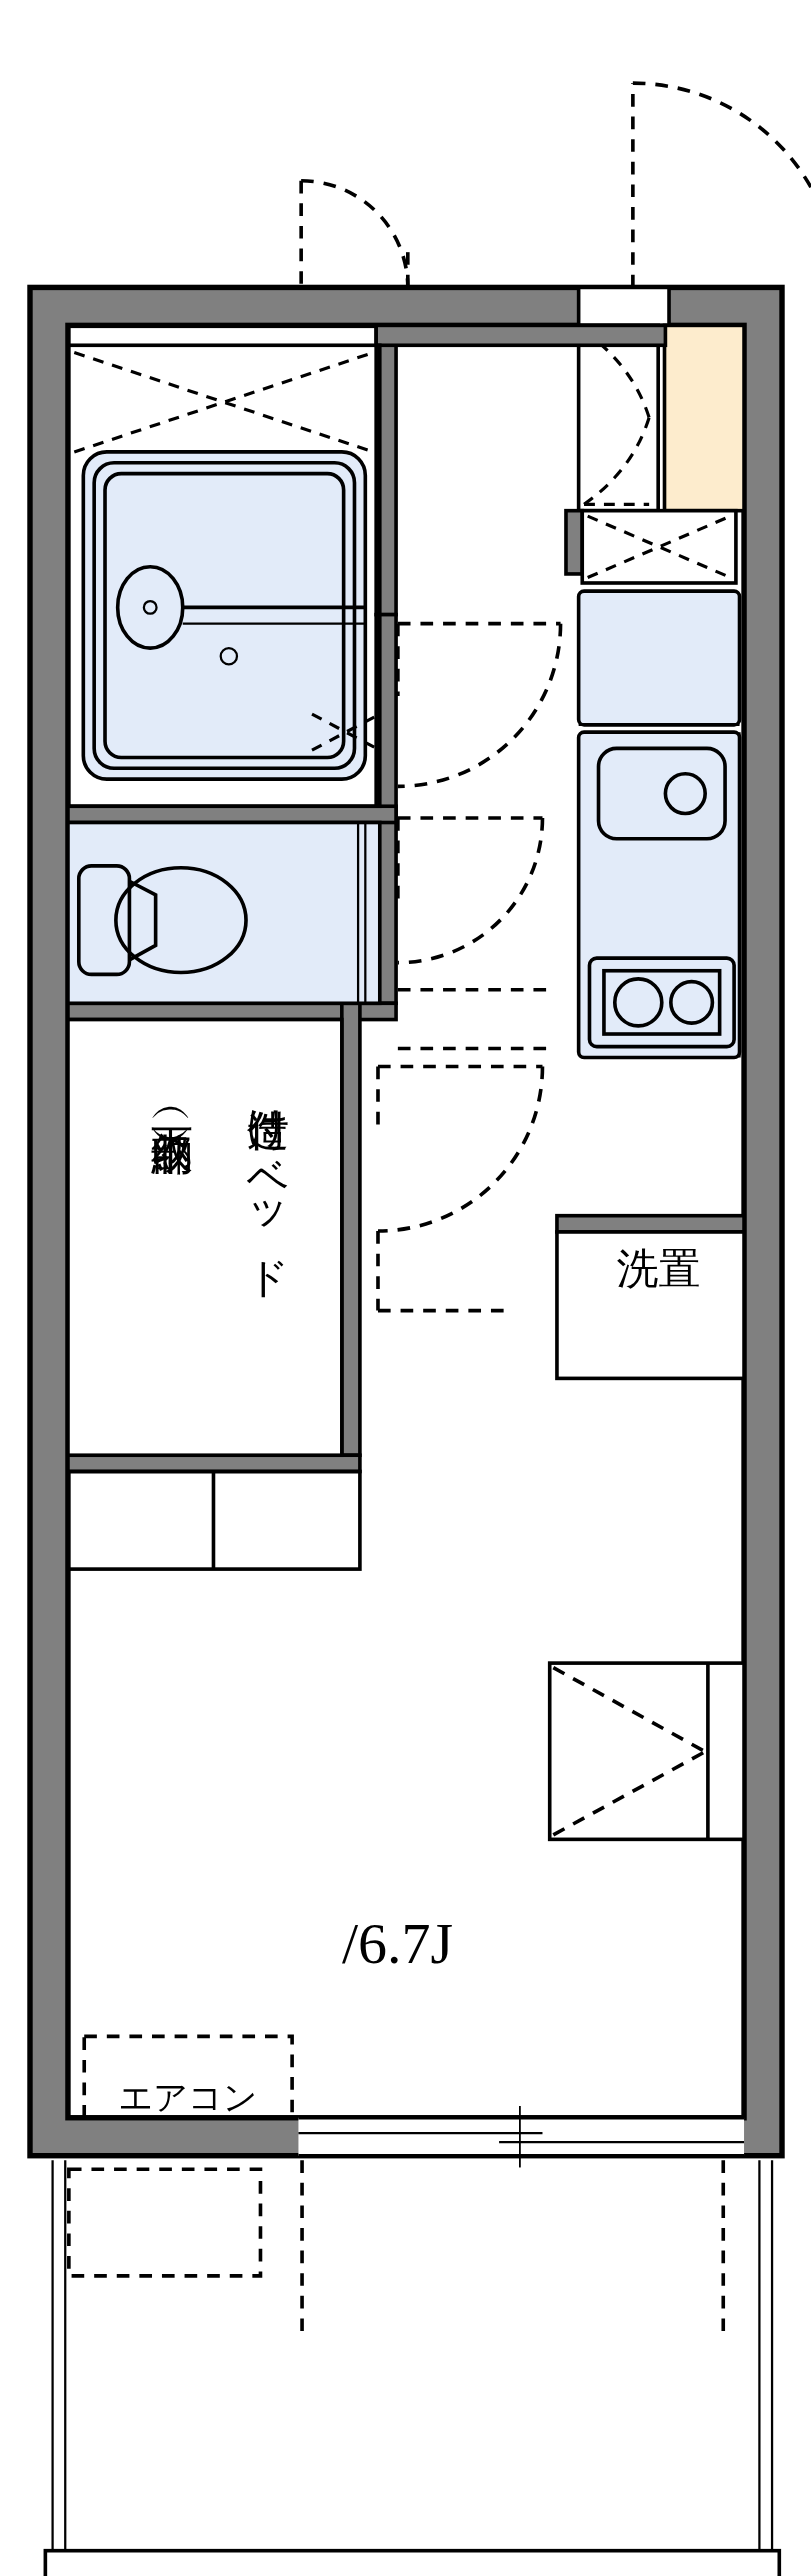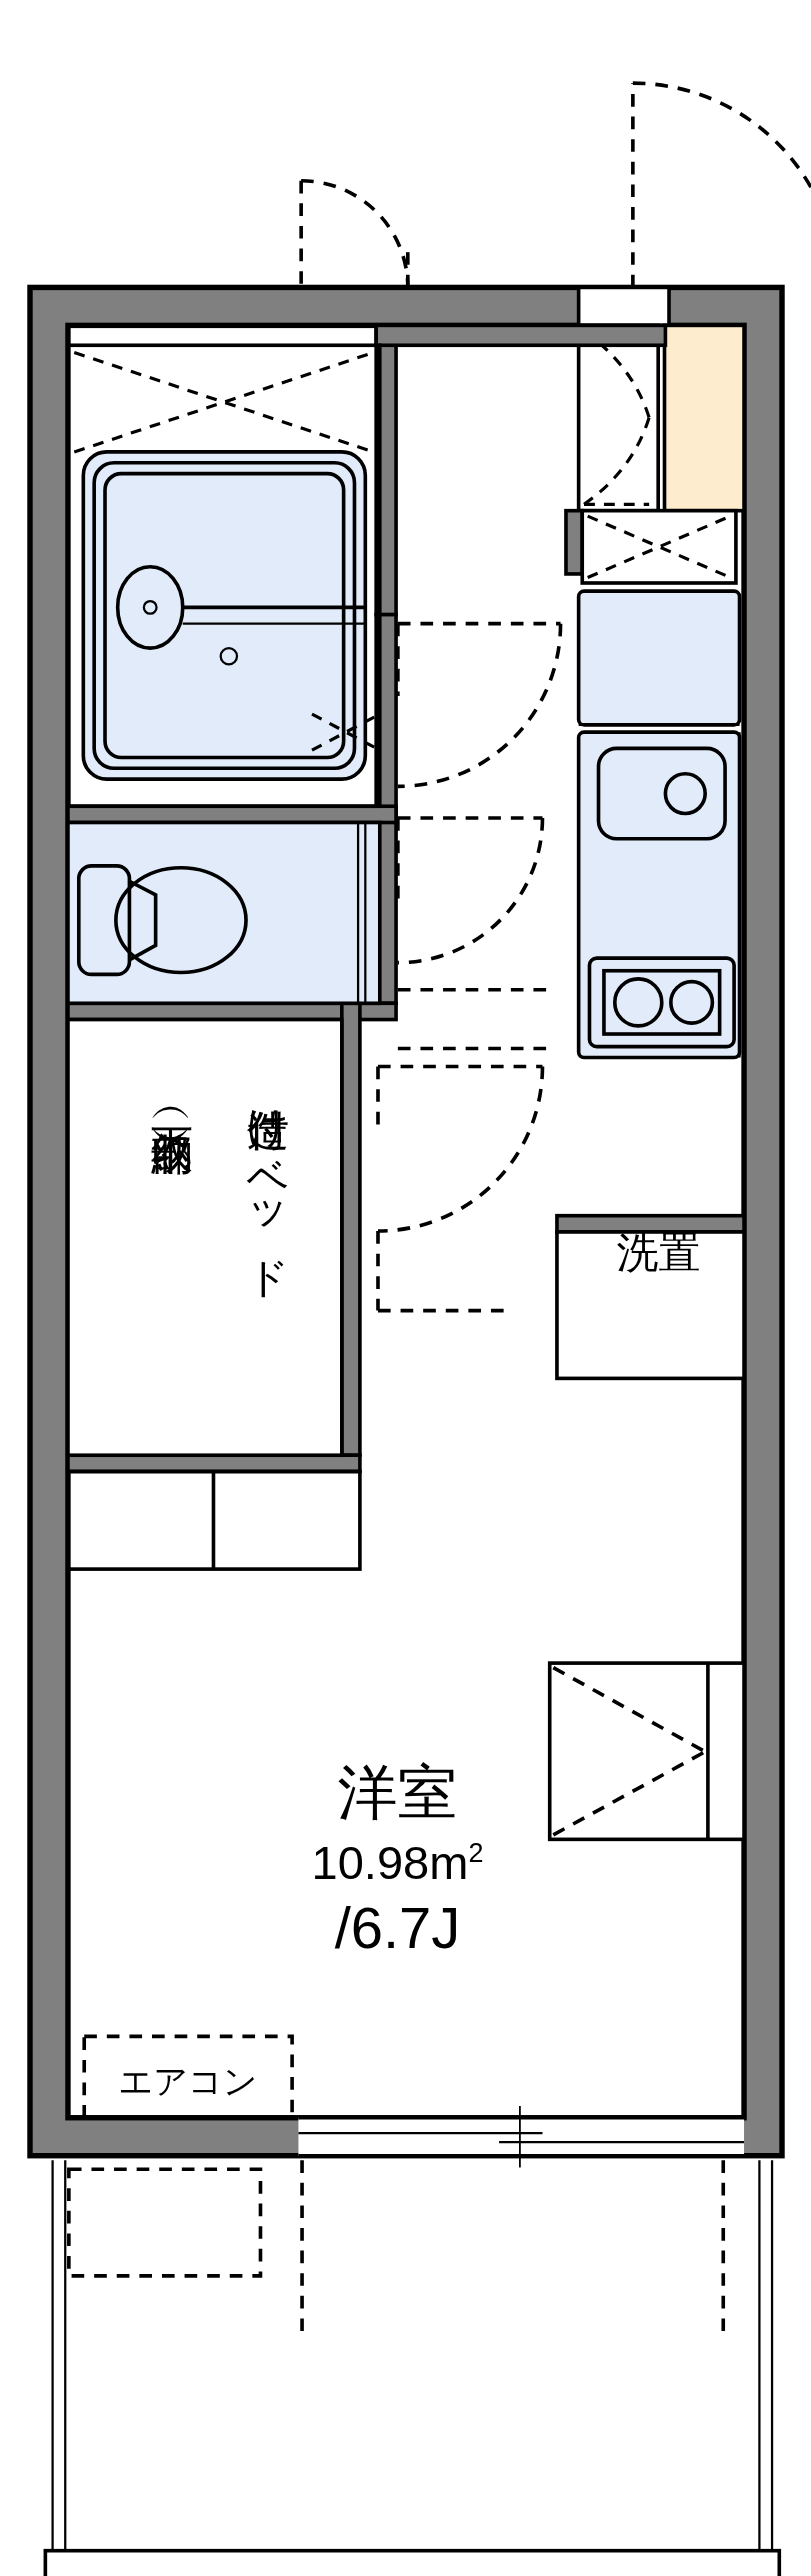--- a/index.html
+++ b/index.html
@@ -37,24 +37,25 @@
     font-family: "Liberation Sans", sans-serif;
     color: #000;
     writing-mode: vertical-rl;
     text-orientation: upright;
     letter-spacing: 1.8px;
     line-height: 1.05;
     white-space: nowrap;
   }
   .h-text-box {
     position: absolute;
-    font-family: Liberation Sans, sans-serif;
+    font-family: Liberation Serif, serif;
     color: #000;
     white-space: nowrap;
     text-align: center;
+    margin-top: 16px;
   }
 </style>
 </head>
 <body>
 
 <div id="floorplan-root">
 
   <svg id="plan-svg" viewBox="0 0 898 2850" xmlns="http://www.w3.org/2000/svg">
 
     <g>
@@ -262,24 +263,20 @@
     </g>
 
   </svg>
 
   <div class="v-text-box" style="left:246px; top:1076px; font-size:42px;">造付けベッド</div>
 
   <div class="v-text-box" style="left:150px; top:1094px; font-size:42px;">（下部収納）</div>
 
   <div class="h-text-box" style="left:578px; top:1225px; width:161px; font-size:42px;">洗置</div>
 
-  <div class="h-text-box" style="left:262px; top:1753px; width:271px; font-size:60px;">洋室</div>
-
-  <div class="h-text-box" style="left:244px; top:1835px; width:307px; font-size:47px;">
-    <span>10.98m</span><sup style="font-size:27px;">2</sup>
-  </div>
+
 
   <div class="h-text-box" style="left:244px; top:1894px; width:307px; font-size:58px;">/6.7J</div>
 
   <div class="h-text-box" style="left:84px; top:2059px; width:208px; font-size:34px;">エアコン</div>
 
 </div>
 
 
 </body></html>

